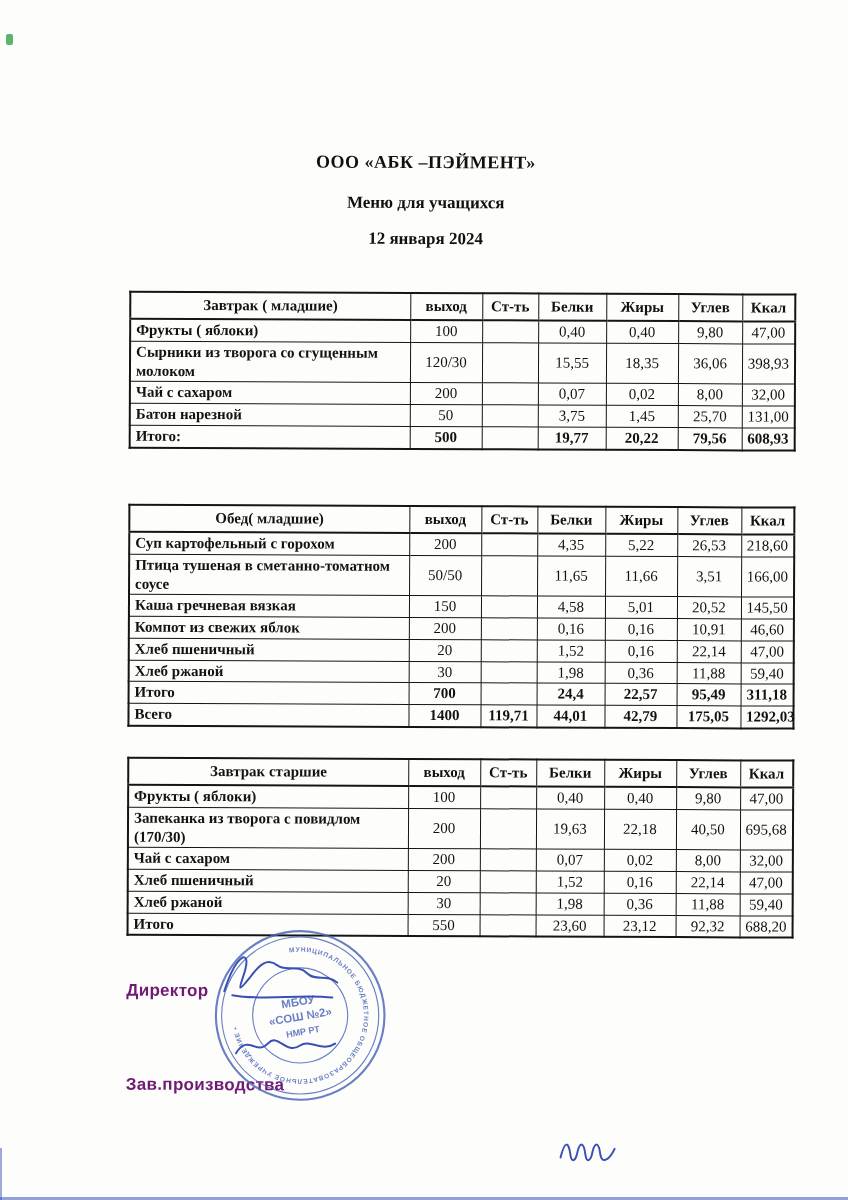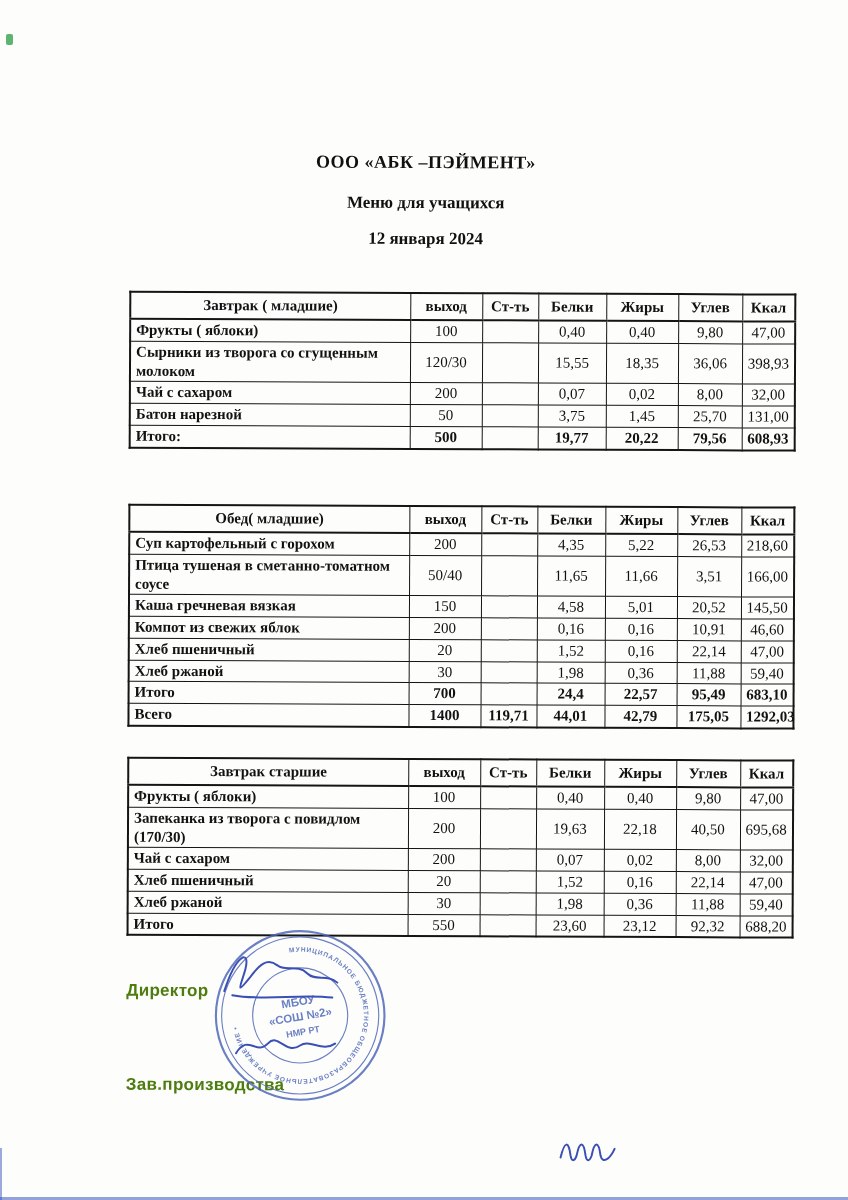--- a/index.html
+++ b/index.html
@@ -34,21 +34,21 @@
   .t3{position:absolute;left:128px;top:758px;}
   th,td{border:1.5px solid #151515;padding:1px 5px;font-size:15px;line-height:1.25;color:#121212;}
   th{font-weight:700;text-align:center;height:23px;vertical-align:middle;border-bottom:2.5px solid #151515;}
   td.name{font-weight:700;text-align:left;vertical-align:top;}
   td.num{text-align:center;font-weight:400;vertical-align:middle;}
   tr.total-row td{font-weight:700;}
   col.c-name{width:280px;} col.c-out{width:72px;} col.c-cost{width:56px;}
   col.c-prot{width:68px;} col.c-fat{width:72px;} col.c-carb{width:64px;} col.c-kcal{width:53px;}
 
   .sig-label{position:absolute;left:128px;font-family:"Liberation Sans", sans-serif;
-    font-weight:700;font-size:17px;color:#4d7c0f;letter-spacing:.3px;}
+    font-weight:700;font-size:17px;color:#701a75;letter-spacing:.3px;}
   .director-label{top:982px;}
   .production-label{top:1076px;}
 
   .stamp{position:absolute;left:212px;top:926px;width:180px;height:180px;
     transform:rotate(-10deg);opacity:.82;}
   .stamp .ring{fill:none;stroke:#4a64b8;stroke-width:2.6px;}
   .stamp .ring.thin{stroke-width:1.4px;}
   .stamp .ring-text{fill:#4a64b8;font-size:8px;letter-spacing:1.1px;
     font-family:"Liberation Sans", sans-serif;font-weight:700;}
   .stamp .stamp-center{fill:#4a64b8;font-size:14px;font-weight:700;text-anchor:middle;
@@ -176,21 +176,21 @@
     <td class="num">200</td>
     <td class="num"></td>
     <td class="num">4,35</td>
     <td class="num">5,22</td>
     <td class="num">26,53</td>
     <td class="num">218,60</td>
   </tr>
 
   <tr>
     <td class="name">Птица тушеная в сметанно-томатном соусе</td>
-    <td class="num">50/40</td>
+    <td class="num">50/50</td>
     <td class="num"></td>
     <td class="num">11,65</td>
     <td class="num">11,66</td>
     <td class="num">3,51</td>
     <td class="num">166,00</td>
   </tr>
 
   <tr>
     <td class="name">Каша гречневая вязкая</td>
     <td class="num">150</td>
@@ -231,21 +231,21 @@
     <td class="num">59,40</td>
   </tr>
 
   <tr class="total-row">
     <td class="name">Итого</td>
     <td class="num">700</td>
     <td class="num"></td>
     <td class="num">24,4</td>
     <td class="num">22,57</td>
     <td class="num">95,49</td>
-    <td class="num">683,10</td>
+    <td class="num">311,18</td>
   </tr>
 
   <tr class="total-row">
     <td class="name">Всего</td>
     <td class="num">1400</td>
     <td class="num">119,71</td>
     <td class="num">44,01</td>
     <td class="num">42,79</td>
     <td class="num">175,05</td>
     <td class="num">1292,03</td>

